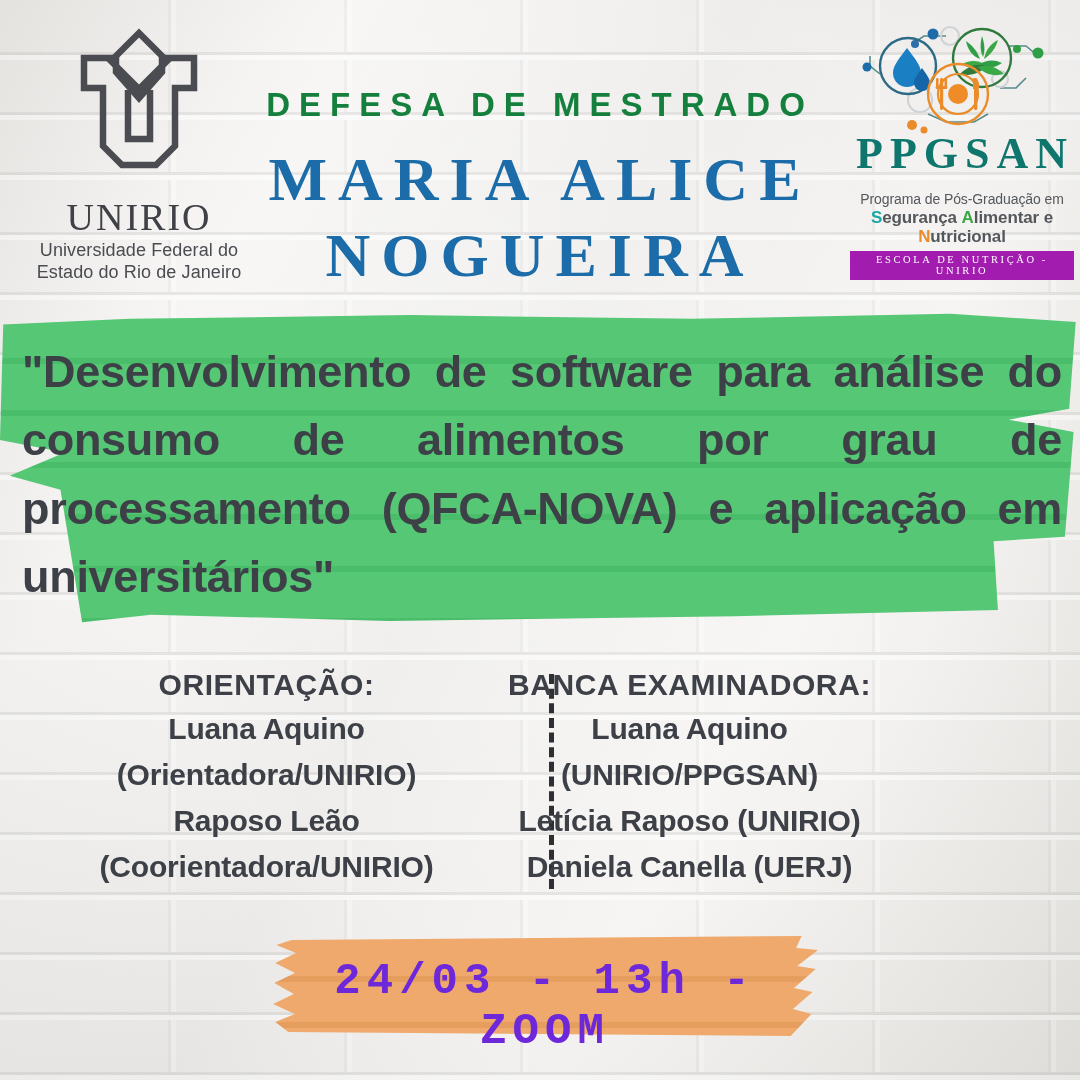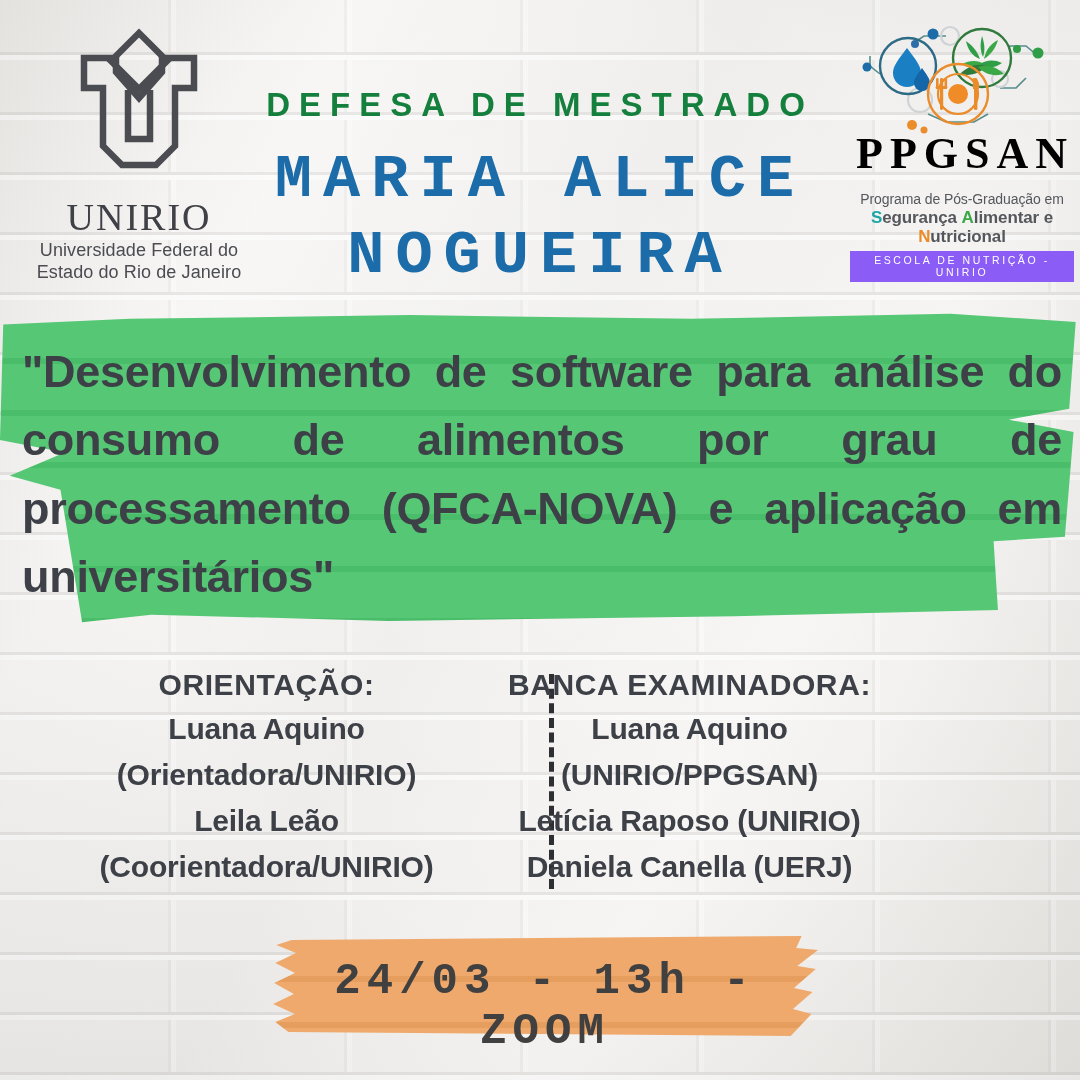--- a/index.html
+++ b/index.html
@@ -53,41 +53,41 @@
   .unirio-sub{
     font-family:"Liberation Sans", sans-serif;
     font-size:18px;color:#4a4c51;line-height:1.22;margin-top:4px;letter-spacing:.1px;
   }
 
   
   .ppgsan{position:absolute;right:6px;top:22px;width:224px;text-align:center;}
   .ppgsan-icons{height:112px;position:relative;}
   .ppgsan-word{
     font-family:"Liberation Serif", serif;
-    font-weight:bold;font-size:44px;letter-spacing:7px;color:#000000;line-height:.92;
+    font-weight:bold;font-size:44px;letter-spacing:7px;color:#0f766e;line-height:.92;
     margin-left:6px;
   }
   .ppgsan-l1{font-size:14px;color:#54575c;line-height:1.15;margin-top:17px;letter-spacing:-.1px;}
   .ppgsan-l2{font-size:17px;line-height:1.15;color:#54575c;letter-spacing:-.1px;font-weight:600;}
   .ppgsan-l2 .c1{color:#1aa6a6;font-weight:bold;}
   .ppgsan-l2 .c2{color:#3aa845;font-weight:bold;}
   .ppgsan-l2 .c3{color:#eb8c2a;font-weight:bold;}
   .ppgsan-bar{
-    background:#8b5cf6;color:#fff;font-size:10.5px;letter-spacing:2.6px;
-    padding:3px 0 4px;margin-top:4px;
+    background:#a21caf;color:#fff;font-size:10.5px;letter-spacing:2.6px;
+    padding:3px 0 4px;margin-top:4px;font-family:Liberation Serif, serif;
   }
 
   
   .kicker{
     position:absolute;left:0;right:0;top:86px;text-align:center;
     font-size:33px;font-weight:bold;letter-spacing:9px;color:#15803d;
   }
   .student{
     position:absolute;left:140px;right:140px;top:142px;text-align:center;
-    font-family:Liberation Mono, monospace;font-weight:bold;
+    font-family:Liberation Serif, serif;font-weight:bold;
     font-size:62px;letter-spacing:11px;color:#1b6ca8;line-height:1.22;
   }
 
   
   .green-wrap{position:absolute;left:0;top:312px;width:1080px;height:312px;}
   .green-shape{
     position:absolute;inset:0;background:#4cc46e;
     -webkit-clip-path:polygon(0.3% 4.0%, 12% 2.2%, 38% 1.0%, 64% 2.2%, 88% 0.6%, 99.6% 3.2%,
        99.0% 31%, 93.4% 34.5%, 99.4% 38.5%, 98.6% 72%, 92.0% 73.5%, 92.4% 95.5%,
        68% 97.5%, 36% 99.0%, 14% 97.0%, 7.6% 99.4%, 5.6% 57%, 0.9% 52.5%, 6.0% 45.0%, 0.0% 41.0%);
@@ -135,21 +135,21 @@
       0.4% 47%, 4.2% 37%, 0.6% 27%, 4.4% 17%, 0.8% 9%);
   }
   .orange-shape:after{
     content:"";position:absolute;inset:0;
     background:repeating-linear-gradient(to bottom,
       rgba(255,255,255,.06) 0 40px, rgba(0,0,0,.04) 40px 46px);
   }
   .datetext{
     position:absolute;left:0;right:0;top:20px;text-align:center;
     font-family:"Liberation Mono", monospace;
-    font-size:44px;font-weight:bold;letter-spacing:6px;color:#404040;
+    font-size:44px;font-weight:bold;letter-spacing:6px;color:#6d28d9;
   }
 </style>
 </head>
 <body>
 
 <div id="poster">
 
   <div class="wall"></div>
   <div class="wall-vign"></div>
 
@@ -243,21 +243,21 @@
   <div class="green-wrap">
     <div class="green-shape"></div>
     <div class="thesis">"Desenvolvimento de software para análise do consumo de alimentos por grau de processamento (QFCA-NOVA) e aplicação em universitários"</div>
   </div>
 
   <div class="cols">
     <div class="col left">
       <div class="col-h">ORIENTAÇÃO:</div>
       <p>Luana Aquino</p>
       <p>(Orientadora/UNIRIO)</p>
-      <p>Leila Leão</p>
+      <p>Raposo Leão</p>
       <p>(Coorientadora/UNIRIO)</p>
     </div>
 
     <div class="divider"></div>
 
     <div class="col right">
       <div class="col-h">BANCA EXAMINADORA:</div>
       <p>Luana Aquino</p>
       <p>(UNIRIO/PPGSAN)</p>
       <p>Letícia Raposo (UNIRIO)</p>

